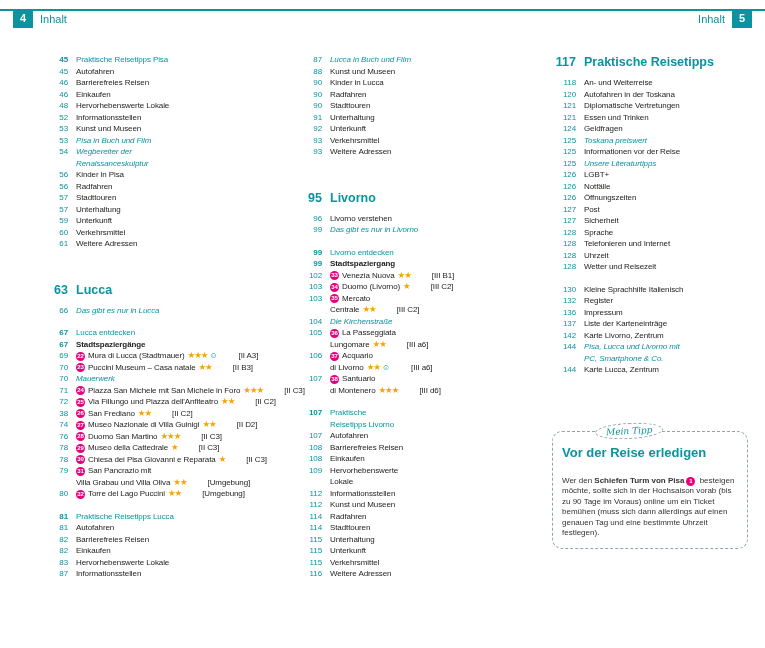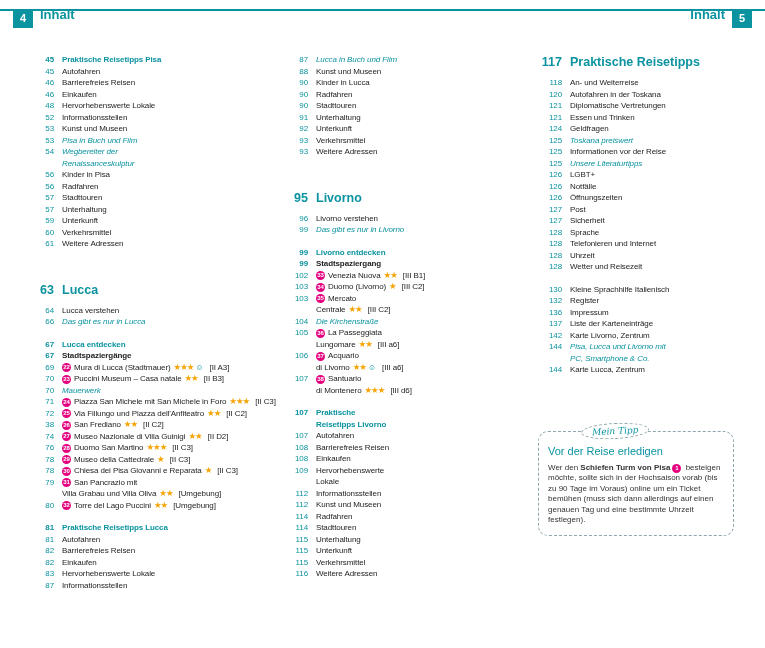--- a/index.html
+++ b/index.html
@@ -9,65 +9,65 @@
     font-family:"Liberation Sans", sans-serif;
     color:#1d1d1b; position:relative; overflow:hidden;
   }
   .topline { position:absolute; left:0; top:9px; width:765px; height:1.5px; background:#0b93a0; }
   .pagenum {
     position:absolute; top:9px; width:20px; height:19px; background:#0b93a0;
     color:#fff; font-weight:bold; font-size:11px; line-height:19px; text-align:center;
   }
   .pagenum.left { left:13px; }
   .pagenum.right { right:13px; }
-  .headlabel { position:absolute; top:7px; color:#0b93a0; font-weight:bold; font-size:13px; }
+  .headlabel { position:absolute; top:13px; color:#0b93a0; font-weight:normal; font-size:11px; }
   .headlabel.left { left:40px; }
   .headlabel.right { right:40px; }
 
-  .cols { position:absolute; left:30px; top:54px; display:flex; }
+  .cols { position:absolute; left:44px; top:54px; display:flex; }
   .col { display:flex; flex-direction:column; }
   .col.c0 { width:228px; margin-right:26px; }
   .col.c1 { width:206px; margin-right:48px; }
   .col.c2 { width:196px; }
 
   .block { margin-bottom:11px; }
   .row { display:flex; font-size:8px; line-height:11.5px; letter-spacing:-0.1px; }
   .num { width:24px; min-width:24px; text-align:right; color:#0b93a0; }
   .num.bold { font-weight:bold; }
   .txt { margin-left:8px; white-space:pre; }
-  .name.tb { color:#0b93a0; font-weight:bold; }
+  .name.tb { color:#0b93a0; font-weight:normal; }
   .name.ti { color:#0b93a0; font-style:italic; }
   .name.b  { font-weight:bold; }
 
   .marker {
     display:inline-block; width:9px; height:9px; border-radius:50%;
     background:#e5007e; color:#fff; font-size:6px; line-height:9px;
     text-align:center; font-weight:bold; margin-right:3px; vertical-align:0.5px;
     letter-spacing:0;
   }
   .stars { color:#f6a300; margin-left:3px; letter-spacing:-1px; font-size:8.5px; }
   .kidico { color:#0b93a0; margin-left:2px; font-size:8px; }
-  .ref { margin-left:6px; }
+  .ref { margin-left:21px; }
 
   .chapter { display:flex; font-size:12.5px; font-weight:bold; color:#0b93a0; line-height:14px; margin:22px 0 8px; }
   .chapter .num { width:24px; min-width:24px; text-align:right; }
   .chapter .ctxt { margin-left:8px; }
   .col > .chapter:first-child { margin-top:1px; }
 
   .tip {
     position:relative; border:1.3px dashed #8fa6ad; border-radius:10px;
     margin-top:44px; padding:13px 9px 9px; width:196px;
   }
   .tip-badge {
     position:absolute; top:-9px; left:42px; background:#fff;
     border:1.3px dashed #8fa6ad; border-radius:50%; padding:2px 10px;
     color:#0b93a0; font-family:"DejaVu Serif", serif; font-style:italic;
     font-size:9px; transform:rotate(-3deg);
   }
-  .tip-title { color:#0b93a0; font-weight:normal; font-size:11px; margin-bottom:6px; }
+  .tip-title { color:#0b93a0; font-weight:bold; font-size:13px; margin-bottom:16px; }
   .tip-body { font-size:8px; line-height:10.5px; color:#333; }
   .tip-body .tbold { font-weight:bold; }
   .tip-body .marker { margin:0 2px; vertical-align:0; }
 </style>
 </head>
 <body>
 
 <div class="page">
   <div class="topline"></div>
   <div class="pagenum left">4</div>
@@ -142,24 +142,20 @@
             <span class="num">61</span>
             <span class="txt"><span class="name n">Weitere Adressen</span></span>
           </div>
         </div>
         <div class="chapter">
           <span class="num">63</span>
           <span class="ctxt">Lucca</span>
         </div>
         <div class="block">
           <div class="row">
-            <span class="num">64</span>
-            <span class="txt"><span class="name n">Lucca verstehen</span></span>
-          </div>
-          <div class="row">
             <span class="num">66</span>
             <span class="txt"><span class="name ti">Das gibt es nur in Lucca</span></span>
           </div>
         </div>
         <div class="block">
           <div class="row">
             <span class="num bold">67</span>
             <span class="txt"><span class="name tb">Lucca entdecken</span></span>
           </div>
           <div class="row">

